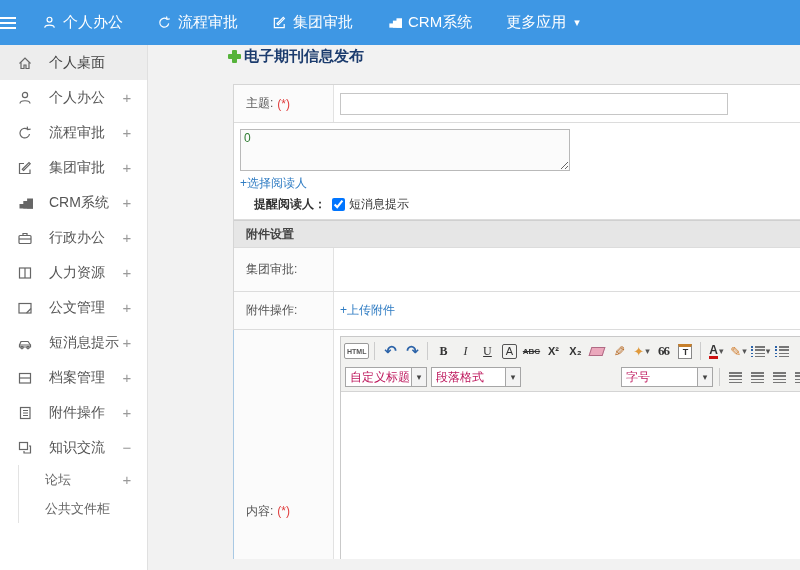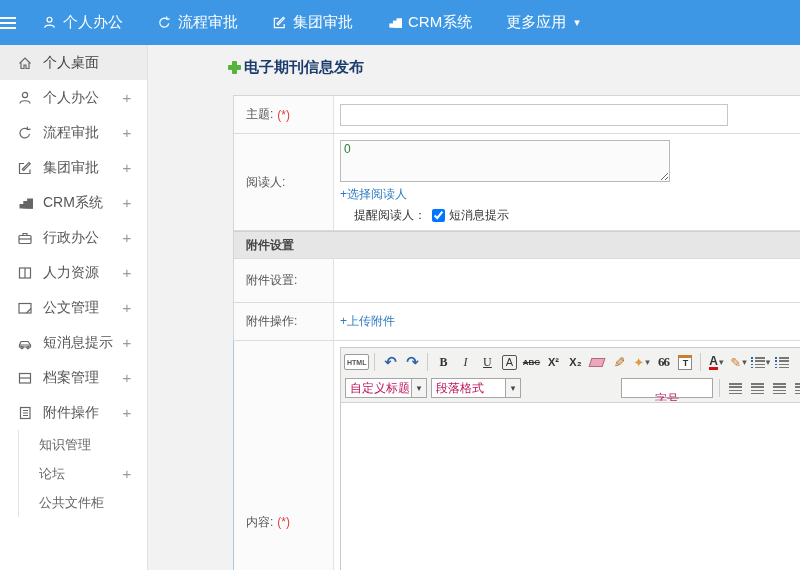--- a/index.html
+++ b/index.html
@@ -15,32 +15,32 @@
   .topnav { display:flex; align-items:center; gap:34px; font-size:15px; }
   .topnav-item { display:flex; align-items:center; gap:6px; cursor:pointer; white-space:nowrap; }
   .topnav-item svg { display:block; }
   .caret-down { display:inline-block; font-size:11px; margin-left:2px; }
 
   
   .sidebar { position:absolute; top:45px; left:0; width:148px; height:525px; background:#fff; border-right:1px solid #e0e0e0; overflow:hidden; }
   .sb-item { display:flex; align-items:center; height:35px; padding:0 14px 0 17px; color:#555; font-size:14px; cursor:pointer; background:#fff; }
   .sb-item.active { background:#ededed; color:#444; }
   .sb-ic { width:16px; height:16px; margin-right:10px; flex:0 0 16px; display:flex; align-items:center; justify-content:center; }
-  .sb-label { flex:1; white-space:nowrap; overflow:hidden; }
+  .sb-label { flex:1; white-space:nowrap; overflow:hidden;margin-left:6px; }
   .sb-expand { color:#999; font-size:15px; width:12px; text-align:center; }
   .sb-sub { margin-left:18px; border-left:1px solid #e3e3e3; }
   .sb-sub-item { display:flex; align-items:center; height:29px; padding:0 14px 0 20px; color:#666; font-size:13px; cursor:pointer; }
   .sb-sub-item .sb-label { flex:1; }
   svg.ic { stroke:#666; fill:none; stroke-width:1.2; }
   svg.ic .fl { fill:#666; stroke:none; }
   svg.icw { stroke:#fff; fill:none; stroke-width:1.3; }
   svg.icw .fl { fill:#fff; stroke:none; }
 
   
-  .main { position:absolute; top:45px; left:149px; width:651px; height:525px; overflow:hidden; background:#f2f2f2; }
+  .main { position:absolute; top:34px; left:149px; width:651px; height:525px; overflow:hidden; background:#f2f2f2; }
   .page-title-row { height:45px; display:flex; align-items:center; padding-left:79px; }
   .plus-ic { position:relative; width:13px; height:13px; margin-right:3px; }
   .plus-ic::before { content:""; position:absolute; left:4px; top:0; width:5px; height:13px; background:#56b33b; border-radius:1px; }
   .plus-ic::after { content:""; position:absolute; left:0; top:4px; width:13px; height:5px; background:#56b33b; border-radius:1px; }
   .page-title { font-size:15px; font-weight:bold; color:#1c3c6e; }
 
   
   .form-table { margin:5px 0 0 84px; width:640px; border:1px solid #d5d5d5; background:#fff; font-size:12px; color:#555; }
   .frow { display:flex; border-bottom:1px solid #dcdcdc; }
   .frow:last-child { border-bottom:none; }
@@ -51,21 +51,21 @@
   .row-readers { height:97px; }
   .row-sechdr { height:28px; background:#e6e6e6; border-top:1px solid #d0d0d0; }
   .sec-title { font-weight:bold; color:#444; padding-left:12px; display:flex; align-items:center; width:100%; }
   .row-uploaded { height:44px; }
   .row-attachop { height:38px; }
   .row-content { height:362px; border-left:1px solid #a9c9e4; margin-left:-1px; }
   .subject-input { width:388px; height:22px; border:1px solid #c6c6c6; padding:0 4px; font-size:12px; outline:none; }
   .readers-box { width:330px; height:52px; border:1px solid #b9b9b9; background:#fbfbfb; color:#2e7d32; font-size:12px; padding:1px 3px; resize:both; font-family:"Liberation Sans","DejaVu Sans",sans-serif; }
   .blue-link { color:#2f7cc3; text-decoration:none; font-size:12px; margin-top:4px; display:inline-block; cursor:pointer; }
   .hint-line { margin-top:4px; color:#333; font-size:12px; display:flex; align-items:center; white-space:nowrap; }
-  .hint-bold { font-weight:normal; margin-left:14px; }
+  .hint-bold { font-weight:bold; margin-left:14px; }
   .hint-line input[type=checkbox] { width:13px; height:13px; margin:0 4px 0 6px; }
 
   
   .editor { width:610px; border:1px solid #c9c9c9; background:#fff; }
   .ed-toolbar { background:#f2f2f0; border-bottom:1px solid #d4d4d4; padding:1px 2px; }
   .ed-row { display:flex; align-items:center; height:26px; white-space:nowrap; overflow:hidden; }
   .ed-btn { display:inline-flex; align-items:center; justify-content:center; min-width:20px; height:20px; margin:0 1px; font-size:12px; color:#333; cursor:pointer; border-radius:2px; }
   .ed-sep { width:1px; height:18px; background:#ccc; margin:0 4px; }
   .b-html { border:1px solid #9a9a9a; background:#fff; font-size:7px; font-weight:bold; color:#555; padding:0 2px; height:16px; }
   .b-undo,.b-redo { color:#2c63a8; font-size:15px; font-weight:bold; }
@@ -82,21 +82,21 @@
   .b-quote { font-weight:bold; font-family:"Liberation Serif",serif; font-size:13px; letter-spacing:-1px; }
   .b-paste { border:1px solid #888; border-top:3px solid #c77f2a; width:14px; height:15px; font-size:9px; font-weight:bold; display:flex; align-items:center; justify-content:center; background:#fff; }
   .b-fore { border-bottom:3px solid #cc1111; height:15px; font-weight:bold; font-size:12px; line-height:12px; }
   .b-hl { color:#d07b2a; font-size:13px; }
   .bars { width:13px; height:11px; background:repeating-linear-gradient(to bottom,#777 0 1.6px,transparent 1.6px 3.4px); }
   .bars.list { width:10px; margin-left:4px; position:relative; }
   .bars.list::before { content:""; position:absolute; left:-4px; top:0; width:2px; height:11px; background:repeating-linear-gradient(to bottom,#2c63a8 0 1.6px,transparent 1.6px 3.4px); }
   .ed-select { display:flex; align-items:center; height:20px; border:1px solid #a6a6a6; background:#fff; margin:0 2px; cursor:pointer; }
   .ed-select .sel-label { font-size:12px; color:#be185d; padding:12px 4px; }
   .ed-select .sel-btn { width:15px; height:18px; border-left:1px solid #a6a6a6; background:#f3f3f3; display:flex; align-items:center; justify-content:center; font-size:9px; color:#444; }
-  .sel-w1 { width:82px; } .sel-w2 { width:90px; } .sel-w3 { width:92px;margin-top:48px; } .sel-w4 { width:92px;flex-direction:column; }
+  .sel-w1 { width:82px; } .sel-w2 { width:90px; } .sel-w3 { width:92px;margin-top:48px; } .sel-w4 { width:92px; }
   .ed-select .sel-label { flex:1; white-space:nowrap; overflow:hidden; }
   .ed-content { height:300px; background:#fff; outline:none; }
 </style>
 </head>
 <body>
 
 <div id="screen">
 
   <div class="topbar">
     <div class="hamburger"></div>
@@ -245,25 +245,31 @@
     <div class="sb-item">
       <span class="sb-ic">
           <svg class="ic" width="16" height="16" viewBox="0 0 16 16">
             <rect x="3.5" y="2.5" width="9.5" height="11"></rect>
             <path d="M6 5.5 H11 M6 8 H11 M6 10.5 H11"></path>
           </svg>
         </span>
       <span class="sb-label">附件操作</span>
       <span class="sb-expand">+</span>
     </div>
+    <div class="sb-item">
+      <span class="sb-ic">
+          <svg class="ic" width="16" height="16" viewBox="0 0 16 16">
+            <rect x="2.5" y="2.5" width="8" height="7"></rect>
+            <path d="M12 6 H13.5 V13 H7 V11"></path>
+          </svg>
+        </span>
+      <span class="sb-label">知识交流</span>
+      <span class="sb-expand">−</span>
+    </div>
     <div class="sb-sub">
-      <div class="sb-sub-item">
-        <span class="sb-label">知识管理</span>
-        <span class="sb-expand"></span>
-      </div>
       <div class="sb-sub-item">
         <span class="sb-label">论坛</span>
         <span class="sb-expand">+</span>
       </div>
       <div class="sb-sub-item">
         <span class="sb-label">公共文件柜</span>
         <span class="sb-expand"></span>
       </div>
     </div>
   </div>
@@ -280,41 +286,38 @@
         <div class="fl">
           <span>主题:</span>
           <span class="req">(*)</span>
         </div>
         <div class="fc">
           <input class="subject-input" type="text" style="">
         </div>
       </div>
 
       <div class="frow row-readers">
-        <div class="fl">
-          <span>阅读人:</span>
-        </div>
         <div class="fc">
           <textarea class="readers-box" style="">0</textarea>
           <a class="blue-link">+选择阅读人</a>
           <div class="hint-line">
             <span class="hint-bold">提醒阅读人：</span>
             <input type="checkbox" checked="" style="">
             <span>短消息提示</span>
           </div>
         </div>
       </div>
 
       <div class="frow row-sechdr">
         <span class="sec-title">附件设置</span>
       </div>
 
       <div class="frow row-uploaded">
         <div class="fl">
-          <span>附件设置:</span>
+          <span>集团审批:</span>
         </div>
         <div class="fc"></div>
       </div>
 
       <div class="frow row-attachop">
         <div class="fl">
           <span>附件操作:</span>
         </div>
         <div class="fc">
           <a class="blue-link" style="margin-top:0">+上传附件</a>

